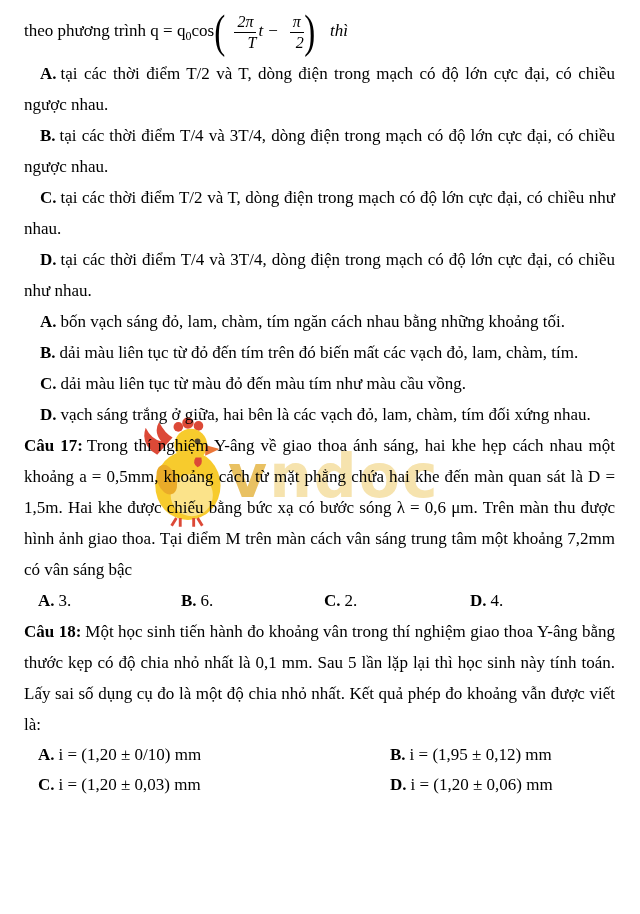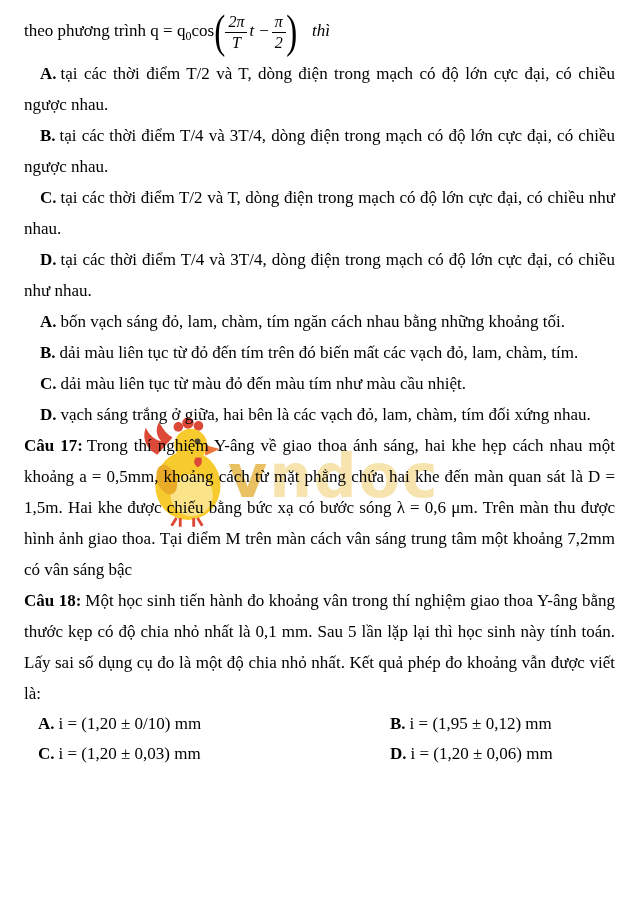--- a/index.html
+++ b/index.html
@@ -52,24 +52,25 @@
   
   .formula-line {
     height: 54px;
     line-height: 54px;
     white-space: nowrap;
     text-align: left;
   }
   .frac {
     display: inline-block;
     vertical-align: middle;
-    text-align: center;
+    text-align: right;
     line-height: 1.12;
     font-size: 16px;
     font-style: italic;
+    margin-left: 9px;
   }
   .frac .num { display: block; border-bottom: 1px solid #000; padding: 0 3px 1px; }
   .frac .den { display: block; padding-top: 1px; }
   .big-paren {
     display: inline-block;
     vertical-align: middle;
     font-size: 46px;
     font-weight: 300;
     line-height: 1;
     transform: scaleX(0.72);
@@ -122,24 +123,30 @@
 
     <div class="formula-line"><span>theo phương trình q = q</span><sub class="sub0">0</sub><span>cos</span><span class="big-paren">(</span><span class="frac"><span class="num">2π</span><span class="den">T</span></span><span class="fvar">t</span><span class="fop">−</span><span class="frac"><span class="num">π</span><span class="den">2</span></span><span class="big-paren">)</span><span class="ftail">thì</span></div>
 
     <p class="opt"><b class="lbl">A.</b><span>tại các thời điểm T/2 và T, dòng điện trong mạch có độ lớn cực đại, có chiều ngược nhau.</span></p>
     <p class="opt"><b class="lbl">B.</b><span>tại các thời điểm T/4 và 3T/4, dòng điện trong mạch có độ lớn cực đại, có chiều ngược nhau.</span></p>
     <p class="opt"><b class="lbl">C.</b><span>tại các thời điểm T/2 và T, dòng điện trong mạch có độ lớn cực đại, có chiều như nhau.</span></p>
     <p class="opt"><b class="lbl">D.</b><span>tại các thời điểm T/4 và 3T/4, dòng điện trong mạch có độ lớn cực đại, có chiều như nhau.</span></p>
 
     <p class="opt"><b class="lbl">A.</b><span>bốn vạch sáng đỏ, lam, chàm, tím ngăn cách nhau bằng những khoảng tối.</span></p>
     <p class="opt"><b class="lbl">B.</b><span>dải màu liên tục từ đỏ đến tím trên đó biến mất các vạch đỏ, lam, chàm, tím.</span></p>
-    <p class="opt"><b class="lbl">C.</b><span>dải màu liên tục từ màu đỏ đến màu tím như màu cầu nhiệt.</span></p>
+    <p class="opt"><b class="lbl">C.</b><span>dải màu liên tục từ màu đỏ đến màu tím như màu cầu vồng.</span></p>
     <p class="opt"><b class="lbl">D.</b><span>vạch sáng trắng ở giữa, hai bên là các vạch đỏ, lam, chàm, tím đối xứng nhau.</span></p>
 
     <p class="q-para"><b class="lbl">Câu 17:</b><span>Trong thí nghiệm Y-âng về giao thoa ánh sáng, hai khe hẹp cách nhau một khoảng a = 0,5mm, khoảng cách từ mặt phẳng chứa hai khe đến màn quan sát là D = 1,5m. Hai khe được chiếu bằng bức xạ có bước sóng λ = 0,6 μm. Trên màn thu được hình ảnh giao thoa. Tại điểm M trên màn cách vân sáng trung tâm một khoảng 7,2mm có vân sáng bậc</span></p>
+    <div class="answer-row-4">
+      <span><b class="lbl">A.</b><span>3.</span></span>
+      <span><b class="lbl">B.</b><span>6.</span></span>
+      <span><b class="lbl">C.</b><span>2.</span></span>
+      <span><b class="lbl">D.</b><span>4.</span></span>
+    </div>
 
     <p class="q-para"><b class="lbl">Câu 18:</b><span>Một học sinh tiến hành đo khoảng vân trong thí nghiệm giao thoa Y-âng bằng thước kẹp có độ chia nhỏ nhất là 0,1 mm. Sau 5 lần lặp lại thì học sinh này tính toán. Lấy sai số dụng cụ đo là một độ chia nhỏ nhất. Kết quả phép đo khoảng vẫn được viết là:</span></p>
     <div class="answer-grid-2">
       <span><b class="lbl">A.</b><span>i = (1,20 ± 0/10) mm</span></span>
       <span><b class="lbl">B.</b><span>i = (1,95 ± 0,12) mm</span></span>
       <span><b class="lbl">C.</b><span>i = (1,20 ± 0,03) mm</span></span>
       <span><b class="lbl">D.</b><span>i = (1,20 ± 0,06) mm</span></span>
     </div>
 
   </div>

